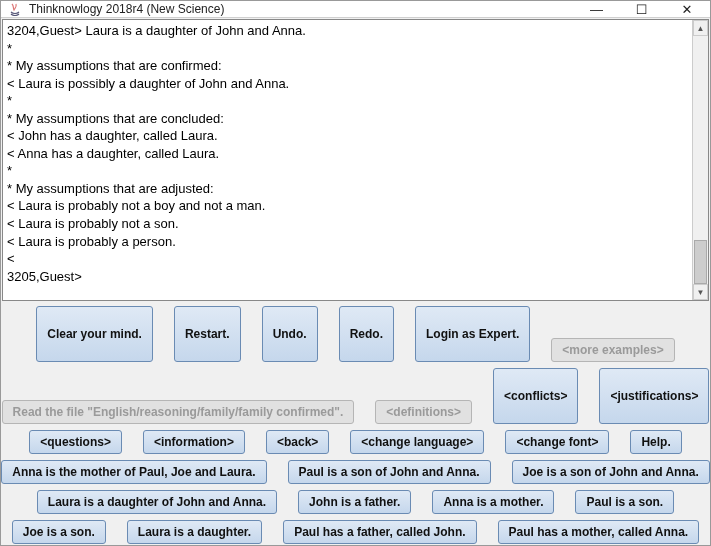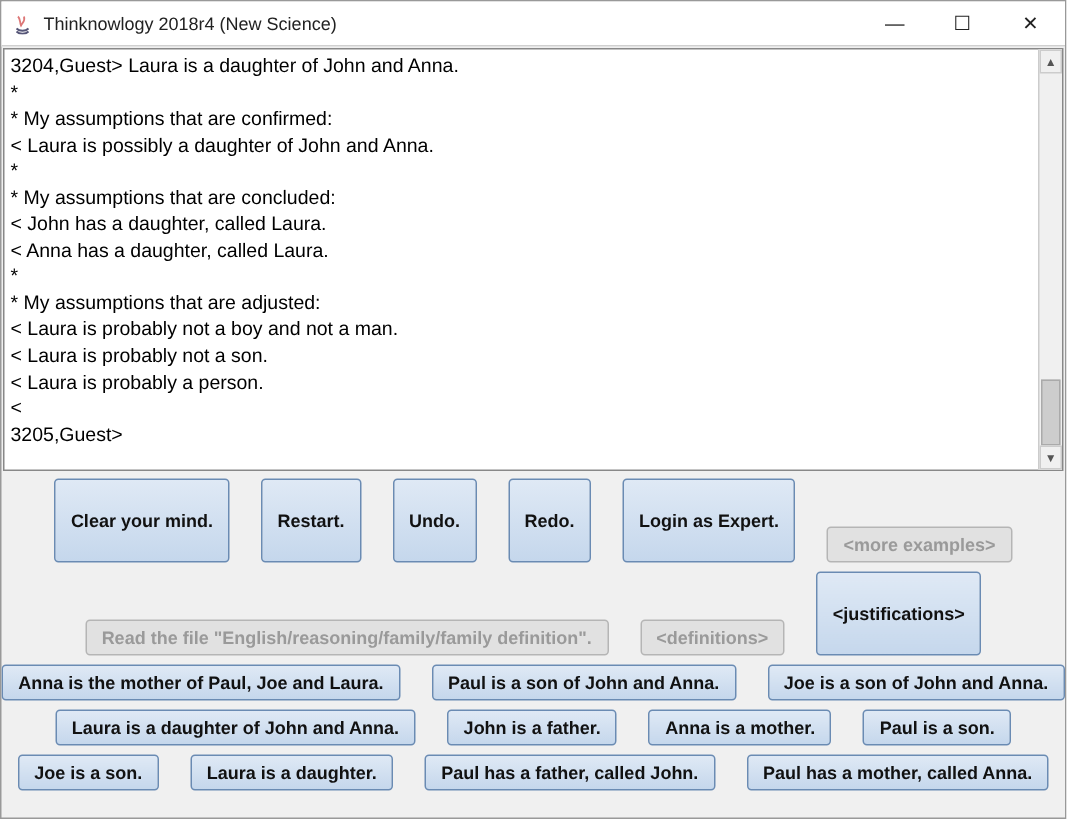--- a/index.html
+++ b/index.html
@@ -75,25 +75,34 @@
       <div class="row">
         <button class="btn">Clear your mind.</button>
         <button class="btn">Restart.</button>
         <button class="btn">Undo.</button>
         <button class="btn">Redo.</button>
         <button class="btn">Login as Expert.</button>
         <button class="btn disabled">&lt;more examples&gt;</button>
       </div>
 
       <div class="row">
-        <button class="btn disabled">Read the file "English/reasoning/family/family definition".</button>
+        <button class="btn disabled">Read the file "English/reasoning/family/family confirmed".</button>
         <button class="btn disabled">&lt;definitions&gt;</button>
+        <button class="btn">&lt;conflicts&gt;</button>
         <button class="btn">&lt;justifications&gt;</button>
       </div>
 
+      <div class="row">
+        <button class="btn">&lt;questions&gt;</button>
+        <button class="btn">&lt;information&gt;</button>
+        <button class="btn">&lt;back&gt;</button>
+        <button class="btn">&lt;change language&gt;</button>
+        <button class="btn">&lt;change font&gt;</button>
+        <button class="btn">Help.</button>
+      </div>
 
 
       <div class="row">
         <button class="btn">Anna is the mother of Paul, Joe and Laura.</button>
         <button class="btn">Paul is a son of John and Anna.</button>
         <button class="btn">Joe is a son of John and Anna.</button>
       </div>
 
       <div class="row">
         <button class="btn">Laura is a daughter of John and Anna.</button>

